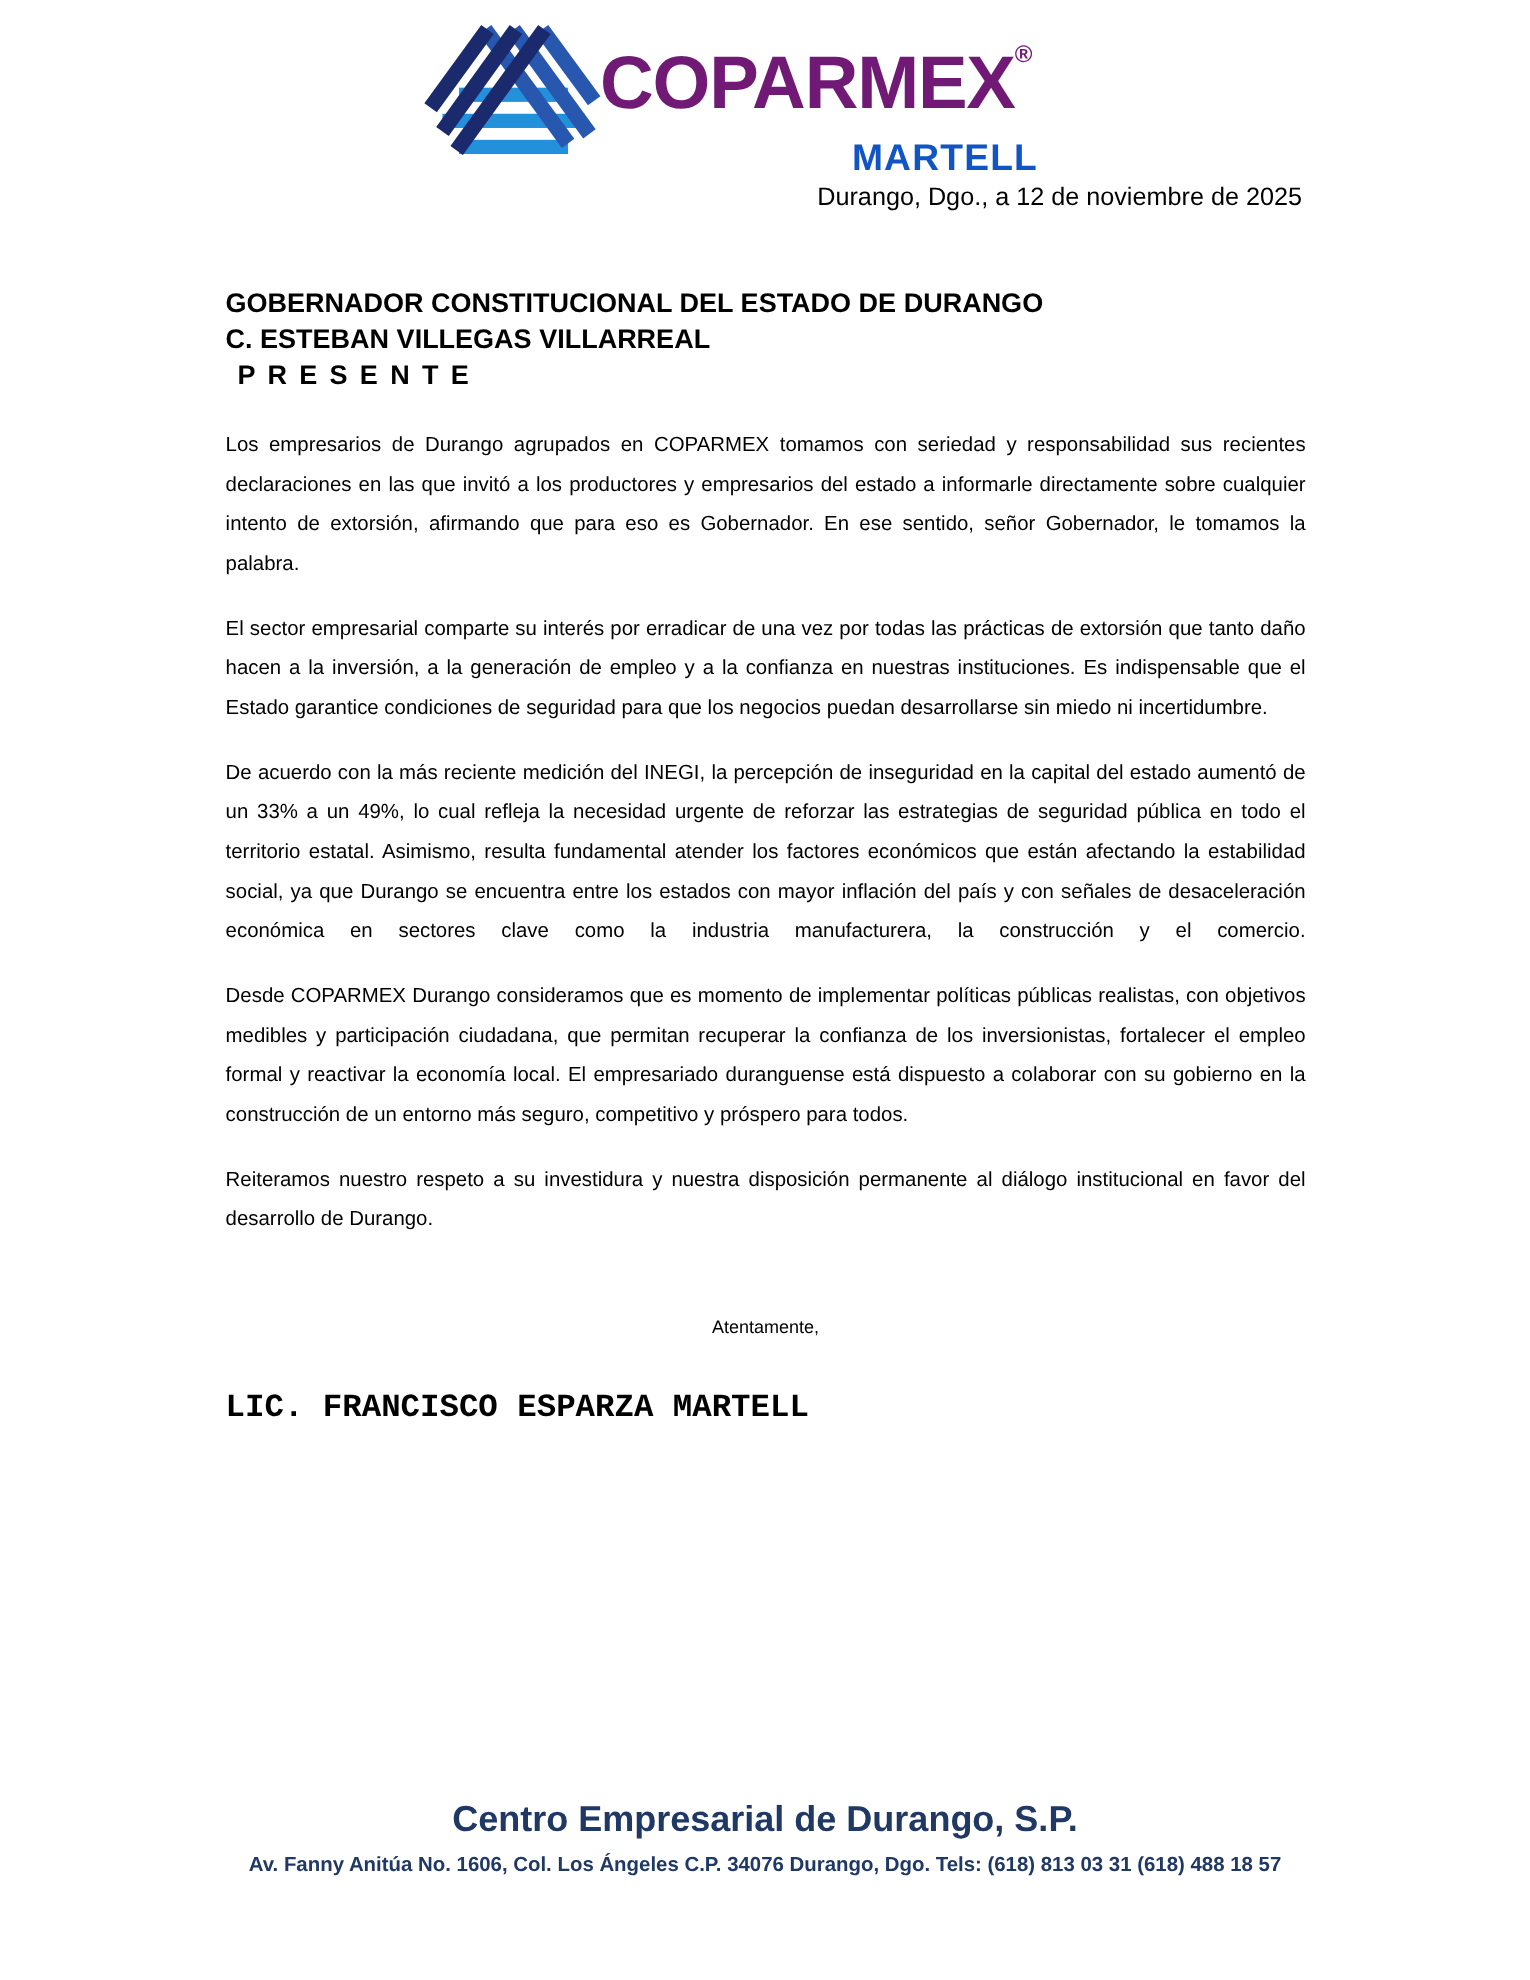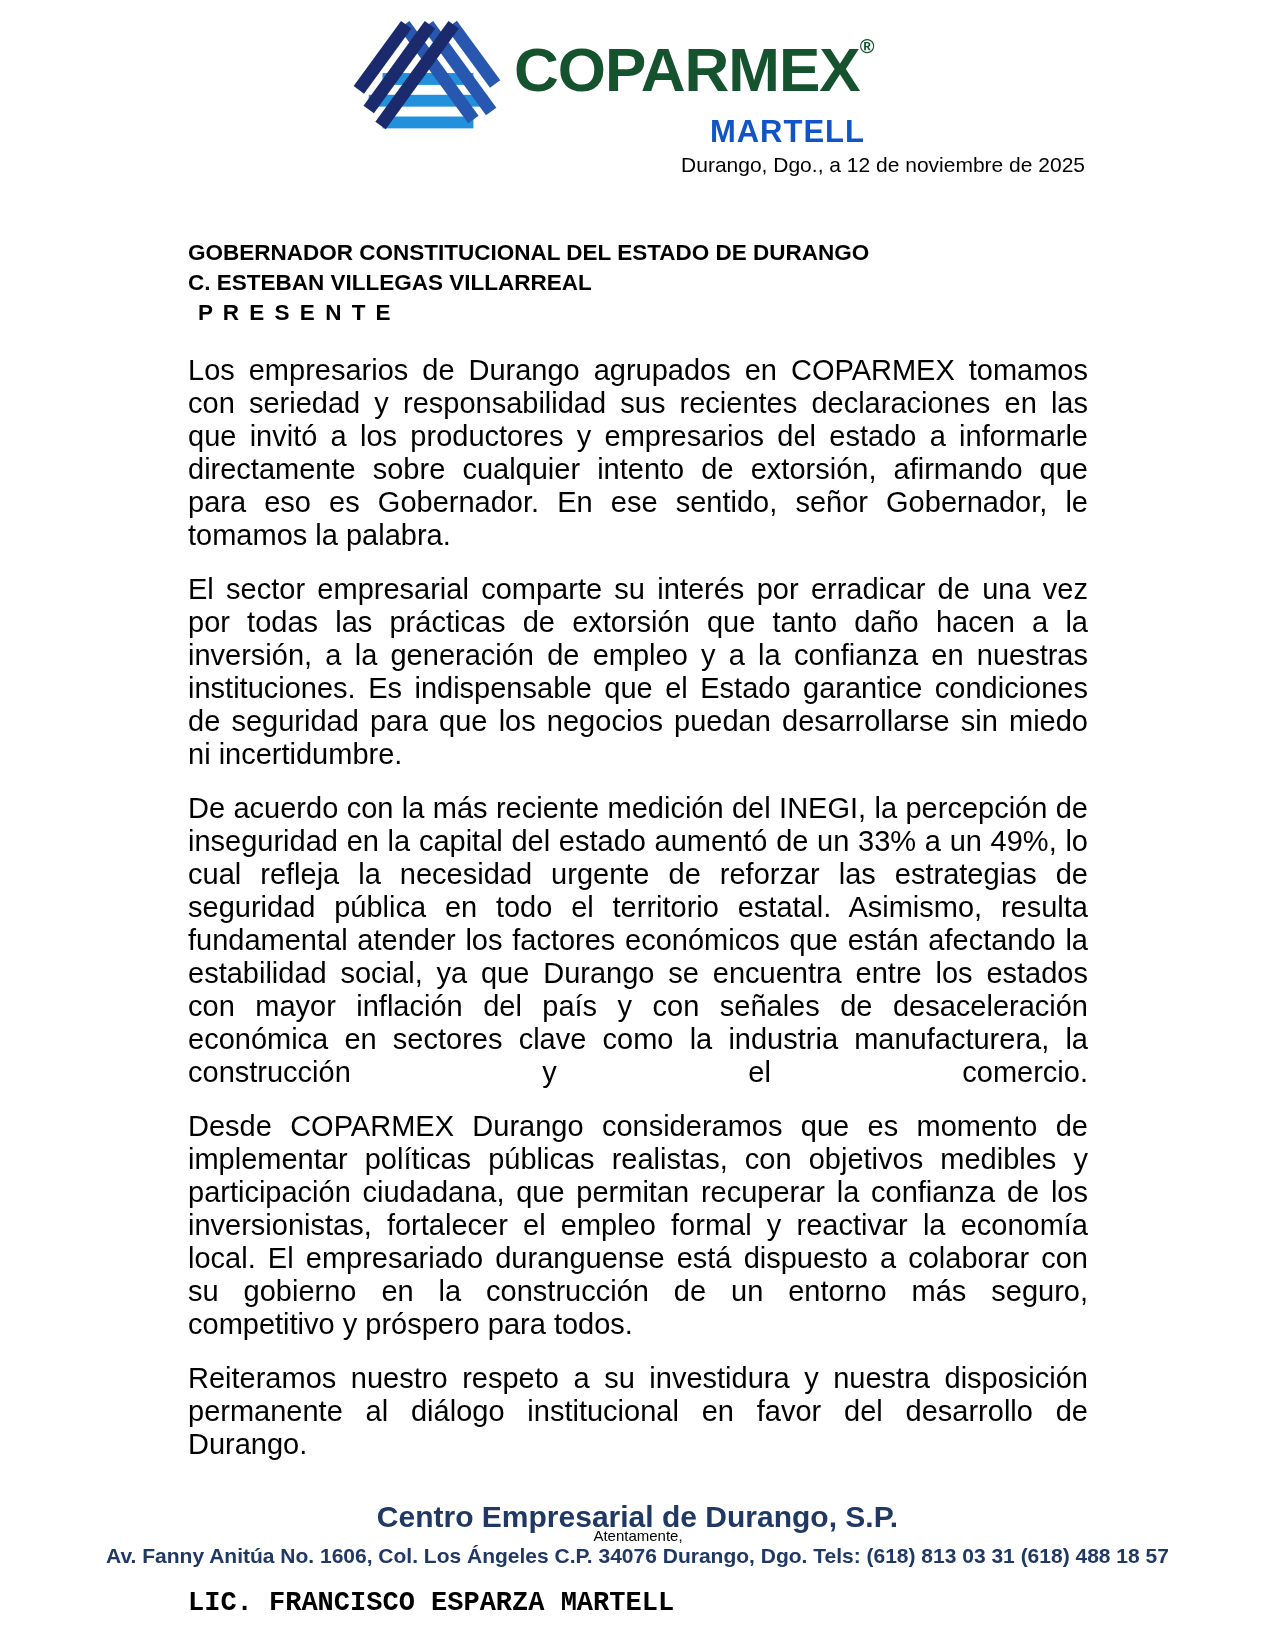--- a/index.html
+++ b/index.html
@@ -11,23 +11,23 @@
     background:#ffffff;
     font-family:"Liberation Sans", sans-serif;
     color:#000000;
     overflow:hidden;
   }
 
   
   .letterhead { position:absolute; top:14px; left:0; width:100%; height:130px; }
   .logo-icon { position:absolute; left:345px; top:2px; }
   .org-name {
-    position:absolute; left:514px; top:22px;
+    position:absolute; left:500px; top:22px;
     font-size:62px; font-weight:700; letter-spacing:-1px;
-    color:#14532d; line-height:1;
+    color:#701a75; line-height:1;
   }
   .org-name sup { font-size:20px; font-weight:700; vertical-align:38px; letter-spacing:0; }
   .org-region {
     position:absolute; right:410px; top:102px;
     font-size:31px; font-weight:700; letter-spacing:1px;
     color:#1155c4; line-height:1;
   }
 
   
   .dateline {
@@ -36,40 +36,40 @@
   }
 
   
   .content {
     position:absolute; top:238px; left:188px; width:900px;
   }
   .recipient { font-weight:700; font-size:22.5px; line-height:30px; margin-bottom:26px; }
   .recipient .salutation { letter-spacing:2px;margin-left:10px; }
 
   .content p.body-par {
-    font-size:29px; line-height:33px;
+    font-size:17px; line-height:33px;
     text-align:justify;
     margin:0 0 21px 0;
   }
   .content p.stretch-last { text-align-last:justify; }
 
   .closing { margin-top:58px; text-align:center; font-size:15px; line-height:33px; }
   .signature { margin-top:37px; text-align:left; font-weight:700; font-size:27px; line-height:29px;font-family:Liberation Mono, monospace; }
 
   
   .footer-org {
     position:absolute; top:1500px; left:0; width:100%;
     text-align:center;
     font-size:30px; font-weight:700;
     color:#1f3864;
   }
   .footer-address {
     position:absolute; top:1544px; left:0; width:100%;
     text-align:center;
-    font-size:21px; font-weight:700;
+    font-size:17px; font-weight:700;
     color:#1f3864;
   }
 </style>
 </head>
 <body>
 
 <div class="page">
 
   <div class="letterhead">
     <svg class="logo-icon" width="162" height="124" viewBox="0 0 164 124" aria-hidden="true">

